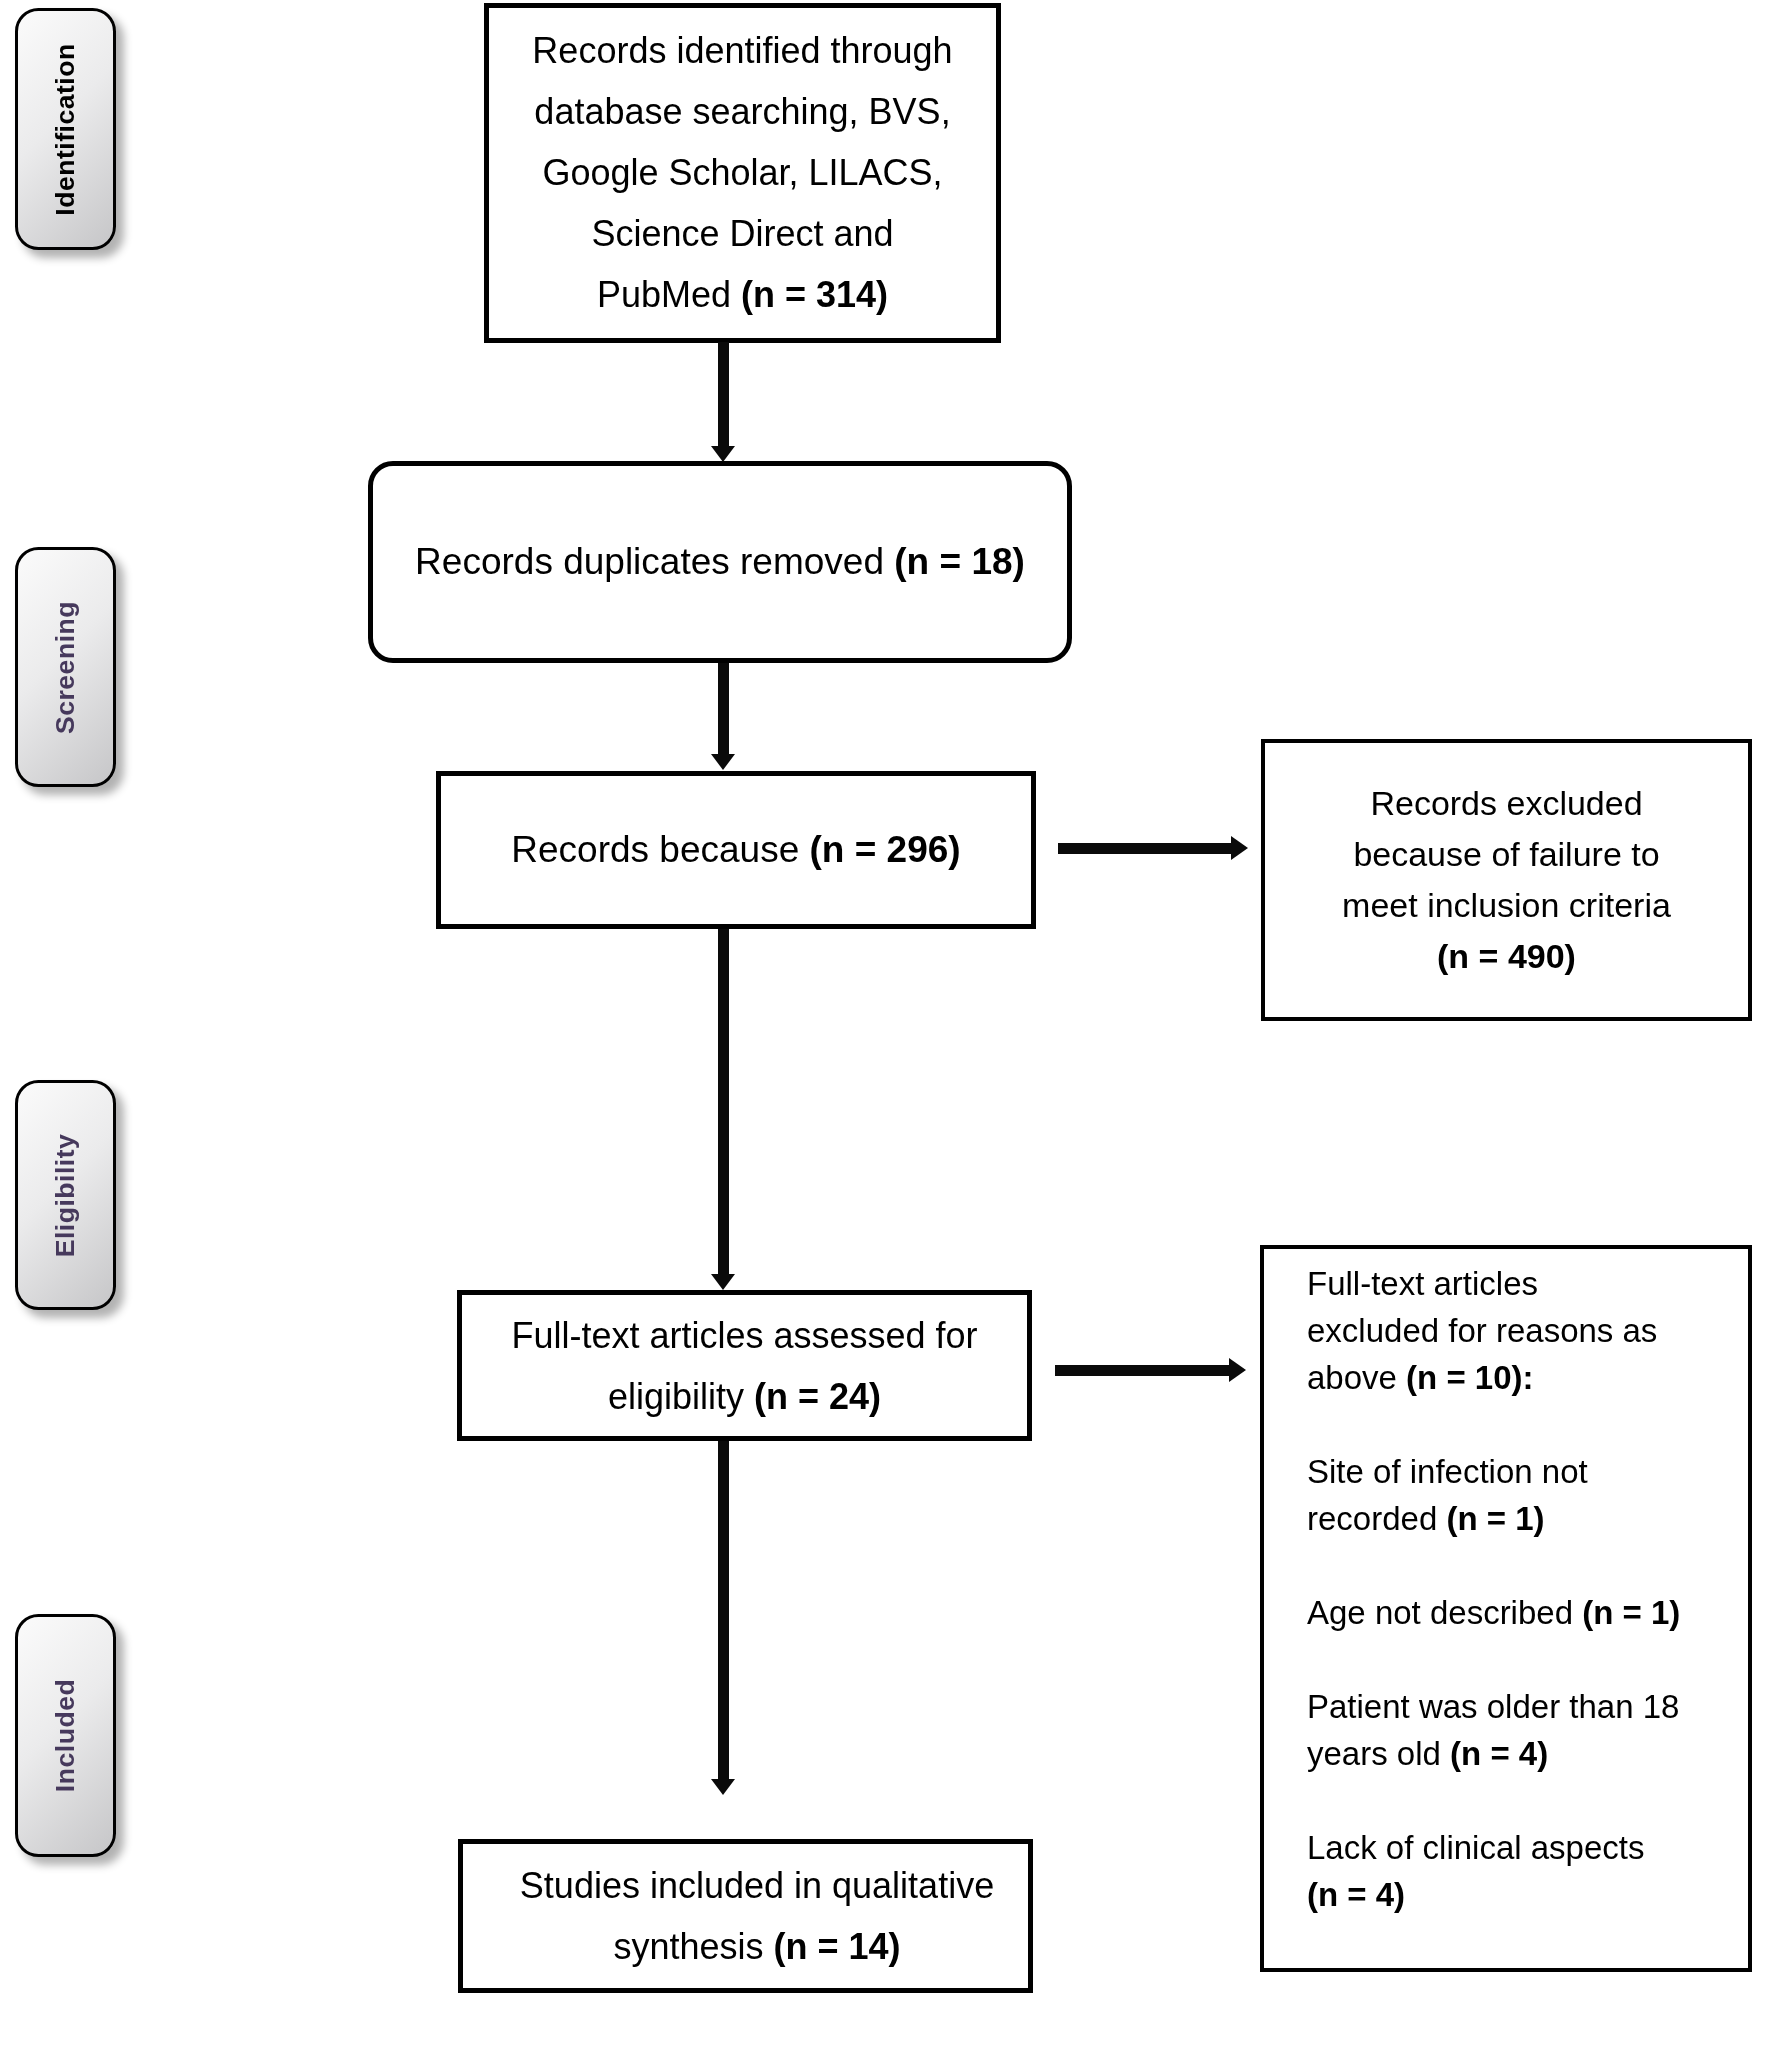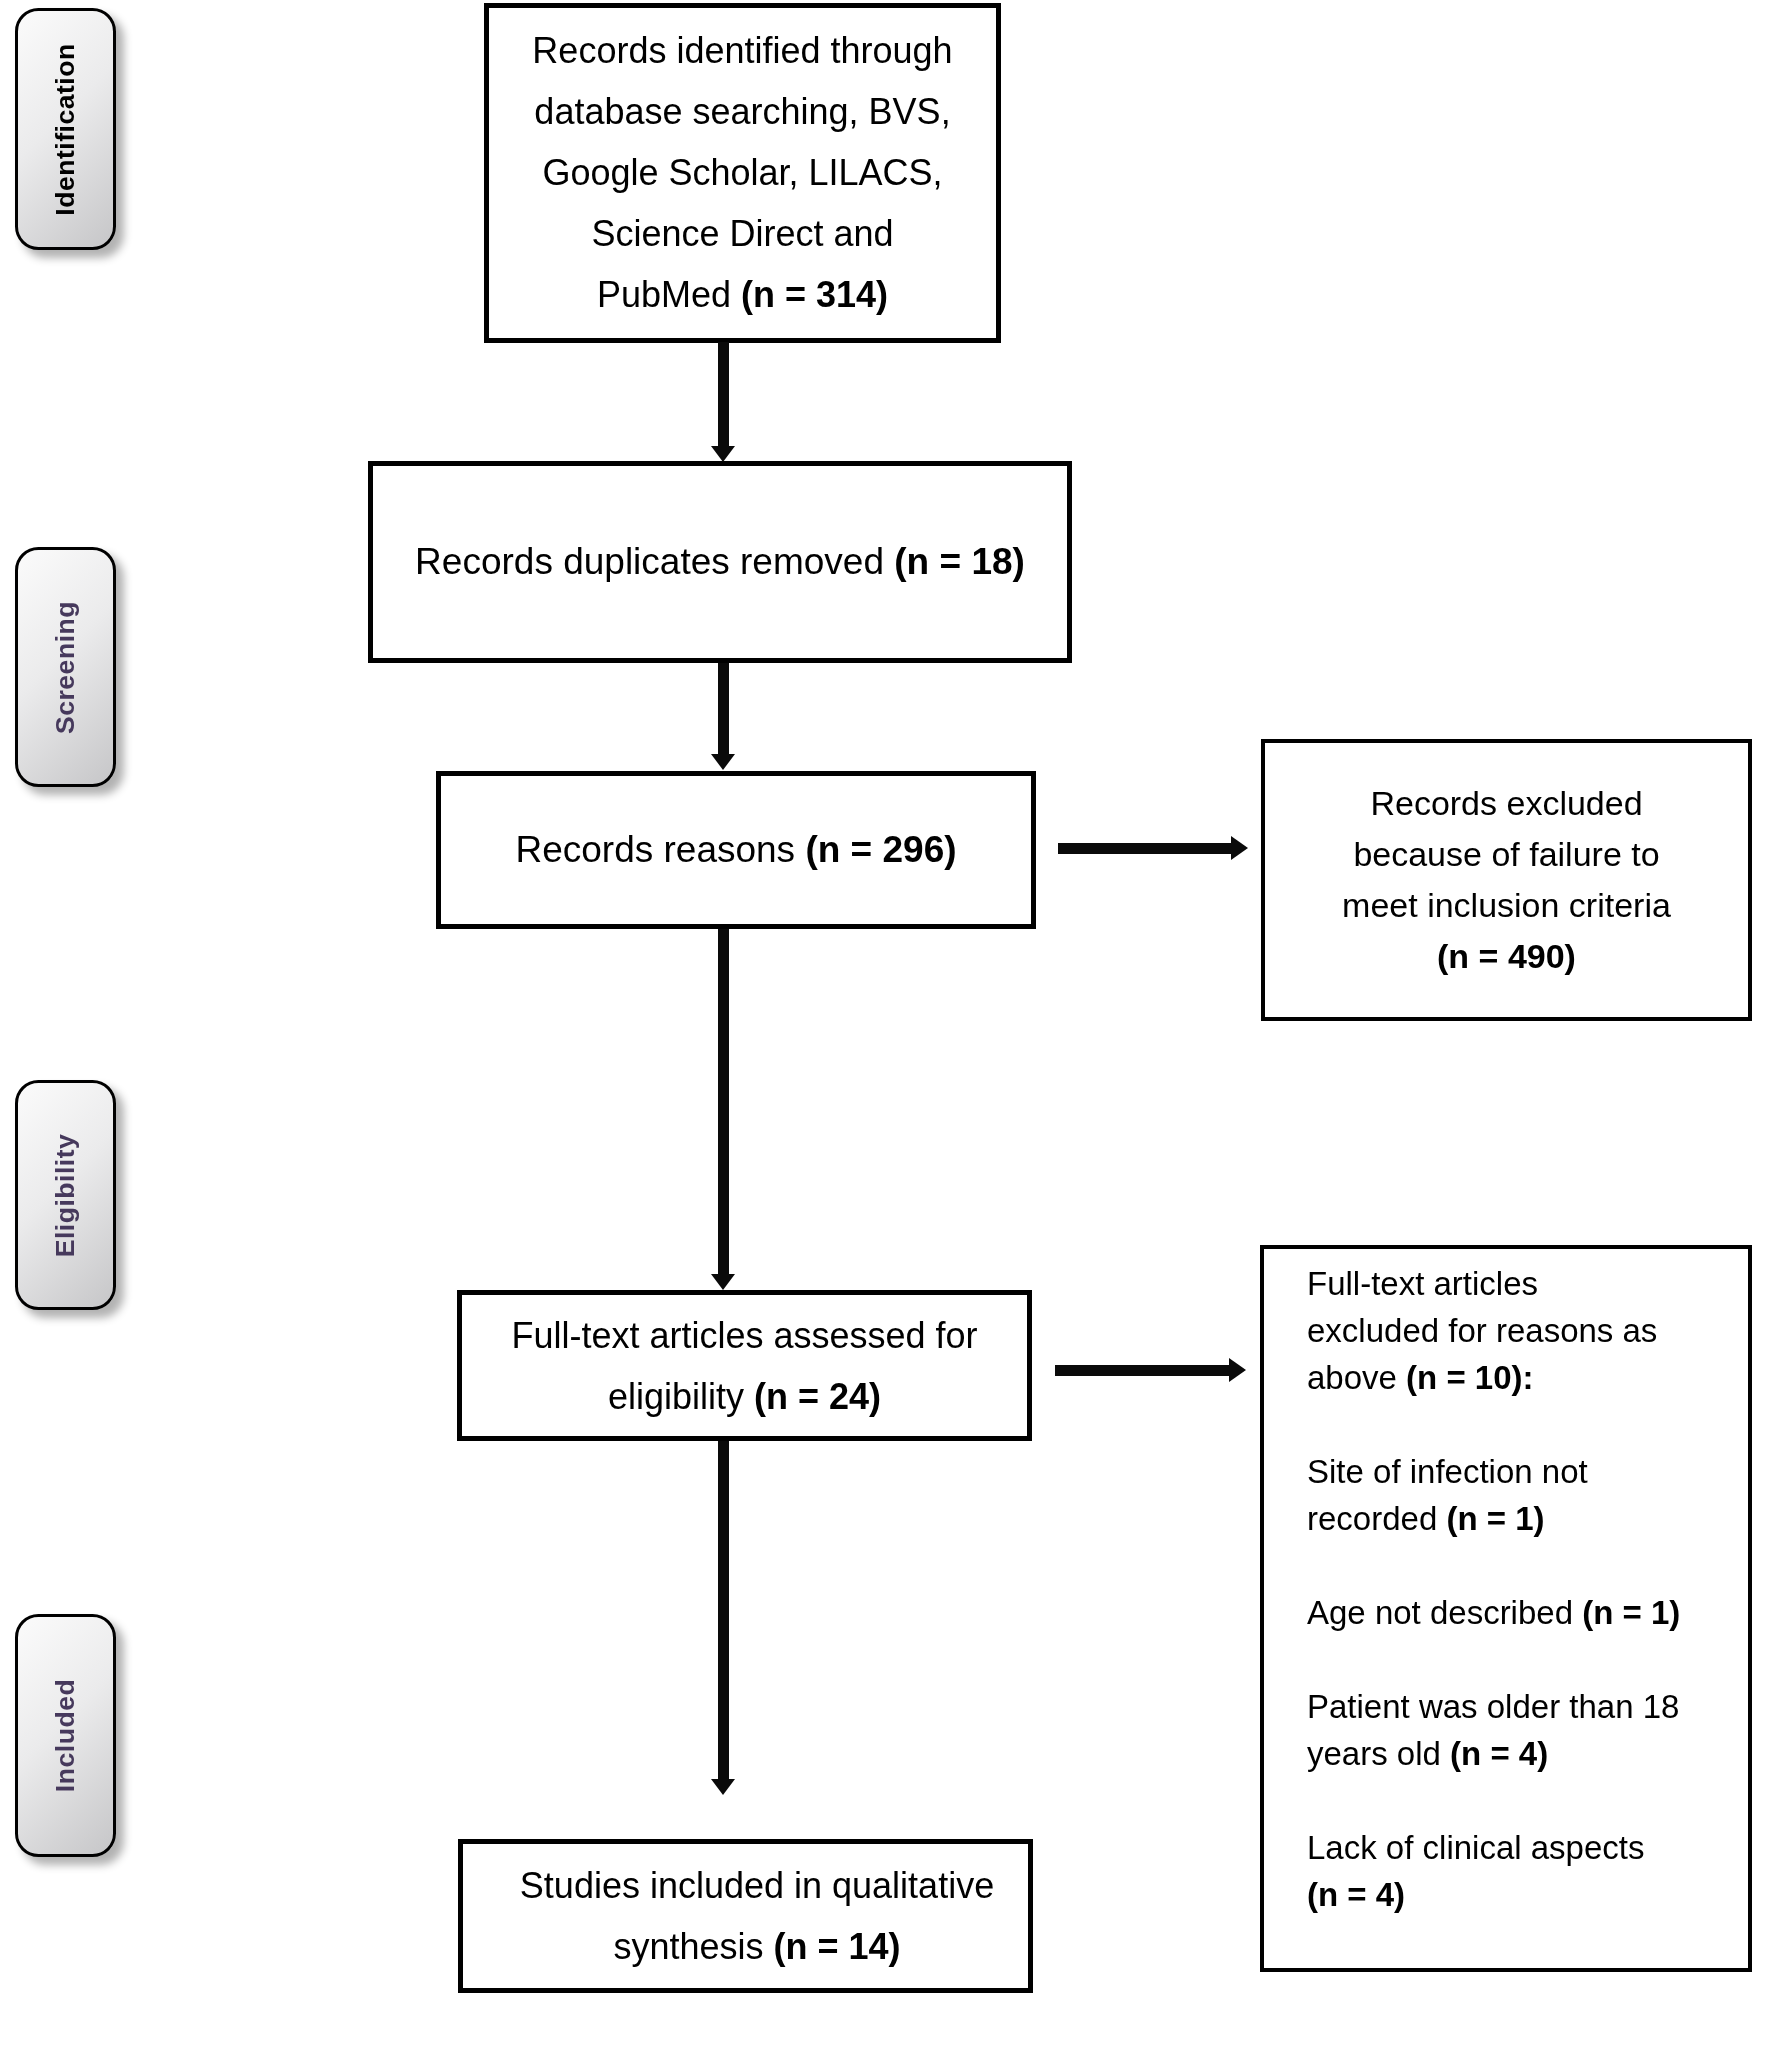--- a/index.html
+++ b/index.html
@@ -29,21 +29,21 @@
     position:absolute;background:#fff;border:5.3px solid #000;
     display:flex;align-items:center;justify-content:center;
   }
   .btext{text-align:center;width:100%;}
   .line{white-space:nowrap;}
   .b{font-weight:bold;}
 
   #box-identified{left:464px;top:2.7px;width:517px;height:340px;margin-left:20px;}
   #box-identified .btext{font-size:36px;line-height:61px;}
 
-  #box-duplicates{left:368px;top:461px;width:704px;height:202px;}
+  #box-duplicates{left:368px;top:461px;width:704px;height:202px;border-radius:25px;}
   #box-duplicates .btext{font-size:37px;line-height:58px;}
 
   #box-screened{left:436px;top:771px;width:600px;height:158px;}
   #box-screened .btext{font-size:37px;line-height:58px;}
 
   #box-assessed{left:457px;top:1290px;width:575px;height:151px;}
   #box-assessed .btext{font-size:36px;line-height:61px;}
 
   #box-included-studies{left:458px;top:1839px;width:575px;height:154px;}
   #box-included-studies .btext{font-size:36px;line-height:61px;padding-left:23px;}
@@ -105,21 +105,21 @@
         <div class="line"><span>PubMed </span><span class="b">(n = 314)</span></div>
       </div>
   </div>
   <div class="fbox" id="box-duplicates">
     <div class="btext">
         <div class="line"><span>Records duplicates removed </span><span class="b">(n = 18)</span></div>
       </div>
   </div>
   <div class="fbox" id="box-screened">
     <div class="btext">
-        <div class="line"><span>Records reasons </span><span class="b">(n = 296)</span></div>
+        <div class="line"><span>Records because </span><span class="b">(n = 296)</span></div>
       </div>
   </div>
   <div class="fbox" id="box-assessed">
     <div class="btext">
         <div class="line"><span>Full-text articles assessed for</span></div>
         <div class="line"><span>eligibility </span><span class="b">(n = 24)</span></div>
       </div>
   </div>
   <div class="fbox" id="box-included-studies">
     <div class="btext">

